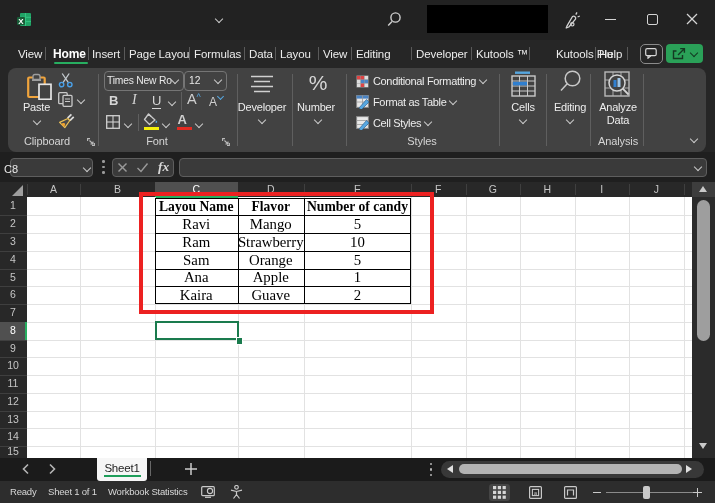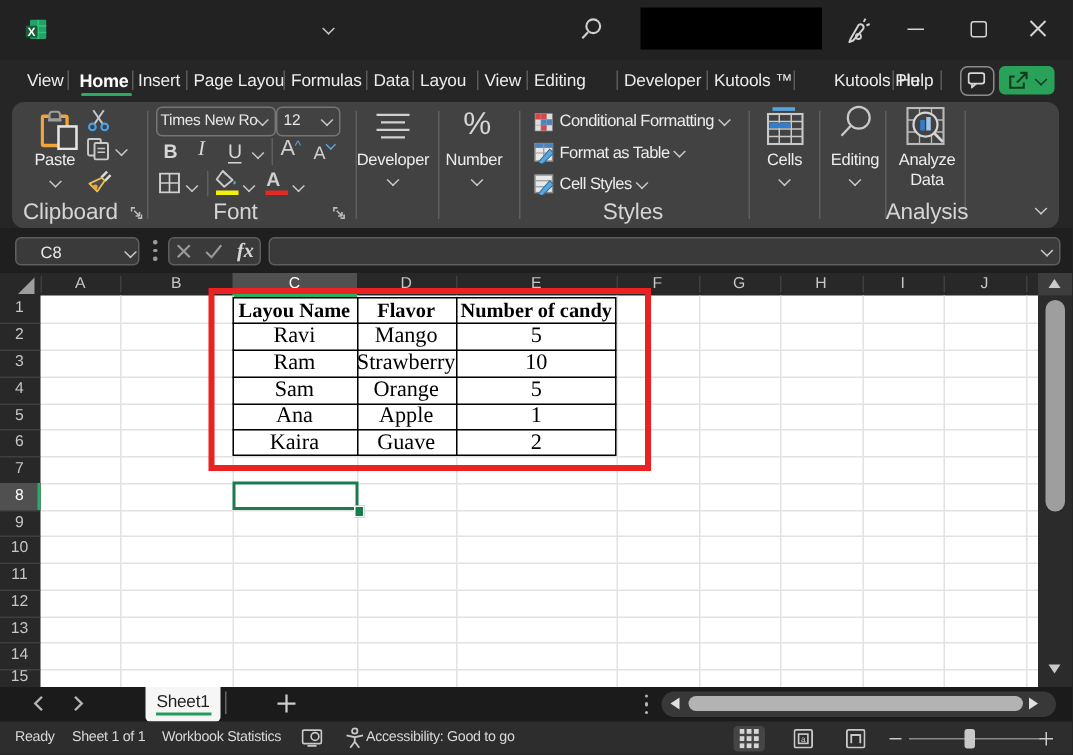--- a/index.html
+++ b/index.html
@@ -6,21 +6,21 @@
 #app{position:relative;width:715px;height:503px;background:#262626;overflow:hidden;
  font-family:"Liberation Sans",sans-serif;-webkit-font-smoothing:antialiased}
 .a{position:absolute}
 .t{position:absolute;white-space:nowrap;color:#ececec;font-size:12px;line-height:14px}
 .cv{position:absolute;width:5px;height:5px;border-right:1.4px solid #c9c9c9;border-bottom:1.4px solid #c9c9c9;transform:rotate(45deg)}
 .sep{position:absolute;width:1px;background:#5f5f5f}
 .m{position:absolute;white-space:nowrap;color:#ececec;font-size:11.5px;letter-spacing:-0.1px;line-height:14px}
 .msep{position:absolute;width:1px;background:#5a5a5a;top:47px;height:13px}
 .gl{position:absolute;background:#e2e2e2}
 .hsep{position:absolute;background:#3f3f3f}
-.lbl{position:absolute;color:#d5d5d5;font-size:15px;letter-spacing:-0.1px;line-height:11px;white-space:nowrap;transform:translateX(-50%)}
+.lbl{position:absolute;color:#d5d5d5;font-size:11px;letter-spacing:-0.1px;line-height:11px;white-space:nowrap;transform:translateX(-50%)}
 .btxt{position:absolute;color:#ededed;font-size:11px;letter-spacing:-0.2px;white-space:nowrap;transform:translateX(-50%)}
 .colh{position:absolute;top:182px;height:15px;color:#c6c6c6;font-size:10.5px;line-height:15px;text-align:center}
 .rowh{position:absolute;left:0;width:26px;color:#c6c6c6;font-size:10.5px;text-align:center}
 .cell{position:absolute;color:#000;font-family:"Liberation Serif",serif;font-size:14.8px;text-align:center;transform:translateX(-50%);white-space:nowrap}
 .stxt{position:absolute;color:#d8d8d8;font-size:9.5px;letter-spacing:-0.2px;line-height:22px;white-space:nowrap}
 </style>
 </head>
 <body>
 <div id="app">
 <div class="a" style="left:0;top:0;width:715px;height:40px;background:#222222"></div>
@@ -253,21 +253,21 @@
  <rect x="9.5" y="9" width="3" height="7" fill="#2f7fd0"></rect>
  <rect x="13.5" y="7" width="3" height="9" fill="#9fc6e8"></rect>
  <line x1="18.7" y1="17.7" x2="24.5" y2="23.5" stroke="#d5d5d5" stroke-width="1.8"></line>
 </svg>
 <div class="btxt" style="left:618px;top:100.5px">Analyze</div>
 <div class="btxt" style="left:618px;top:113.5px">Data</div>
 <div class="lbl" style="left:618px;top:136.3px">Analysis</div>
 <div class="cv" style="left:691px;top:136px"></div>
 <div class="a" style="left:0;top:151.5px;width:715px;height:30.5px;background:#1f1f1f"></div>
 <div class="a" style="left:10px;top:158px;width:83px;height:18.8px;background:#3a3a3a;border:1px solid #5e5e5e;border-radius:4px;box-sizing:border-box"></div>
-<div class="t" style="left:27px;top:162px;color:#e8e8e8;font-size:11px">C8</div>
+<div class="t" style="left:4px;top:162px;color:#e8e8e8;font-size:11px">C8</div>
 <div class="cv" style="left:84px;top:164.5px"></div>
 <div class="a" style="left:102px;top:160px;width:2.6px;height:2.6px;background:#9a9a9a;border-radius:50%"></div>
 <div class="a" style="left:102px;top:165.5px;width:2.6px;height:2.6px;background:#9a9a9a;border-radius:50%"></div>
 <div class="a" style="left:102px;top:171px;width:2.6px;height:2.6px;background:#9a9a9a;border-radius:50%"></div>
 <div class="a" style="left:112px;top:158px;width:62px;height:18.8px;background:#3a3a3a;border:1px solid #5e5e5e;border-radius:4px;box-sizing:border-box"></div>
 <svg class="a" style="left:117px;top:162px" width="11" height="11" viewBox="0 0 11 11">
  <line x1="1.5" y1="1.5" x2="9.5" y2="9.5" stroke="#9a9a9a" stroke-width="1.4"></line>
  <line x1="9.5" y1="1.5" x2="1.5" y2="9.5" stroke="#9a9a9a" stroke-width="1.4"></line>
 </svg>
 <svg class="a" style="left:136px;top:162px" width="13" height="11" viewBox="0 0 13 11">
@@ -421,21 +421,20 @@
 <div class="stxt" style="left:108px;top:481px">Workbook Statistics</div>
 <svg class="a" style="left:201px;top:486px" width="14" height="12" viewBox="0 0 14 12">
  <rect x="0.7" y="0.7" width="12.6" height="9" rx="1" fill="none" stroke="#c9c9c9" stroke-width="1.2"></rect>
  <circle cx="9" cy="5" r="2.6" fill="none" stroke="#c9c9c9" stroke-width="1.1"></circle>
  <line x1="4" y1="11.3" x2="10" y2="11.3" stroke="#c9c9c9" stroke-width="1.2"></line>
 </svg>
 <svg class="a" style="left:230px;top:485px" width="13" height="14" viewBox="0 0 13 14">
  <circle cx="6.5" cy="2.3" r="1.8" fill="none" stroke="#c9c9c9" stroke-width="1.2"></circle>
  <path d="M1 5.2 L6.5 6.5 L12 5.2 M6.5 6.5 L6.5 9.5 M6.5 9.5 L3.5 13.5 M6.5 9.5 L9.5 13.5" fill="none" stroke="#c9c9c9" stroke-width="1.2"></path>
 </svg>
-<div class="stxt" style="left:244px;top:481px">Accessibility: Good to go</div>
 <div class="a" style="left:489px;top:483.5px;width:21px;height:17px;background:#454545;border-radius:3px"></div>
 <svg class="a" style="left:493px;top:486px" width="13" height="13" viewBox="0 0 13 13">
  <g fill="#d6d6d6">
  <rect x="0" y="0" width="3.2" height="3.2"></rect>
         <rect x="4.8" y="0" width="3.2" height="3.2"></rect>
         <rect x="9.6" y="0" width="3.2" height="3.2"></rect>
  <rect x="0" y="4.8" width="3.2" height="3.2"></rect>
         <rect x="4.8" y="4.8" width="3.2" height="3.2"></rect>
         <rect x="9.6" y="4.8" width="3.2" height="3.2"></rect>
  <rect x="0" y="9.6" width="3.2" height="3.2"></rect>

